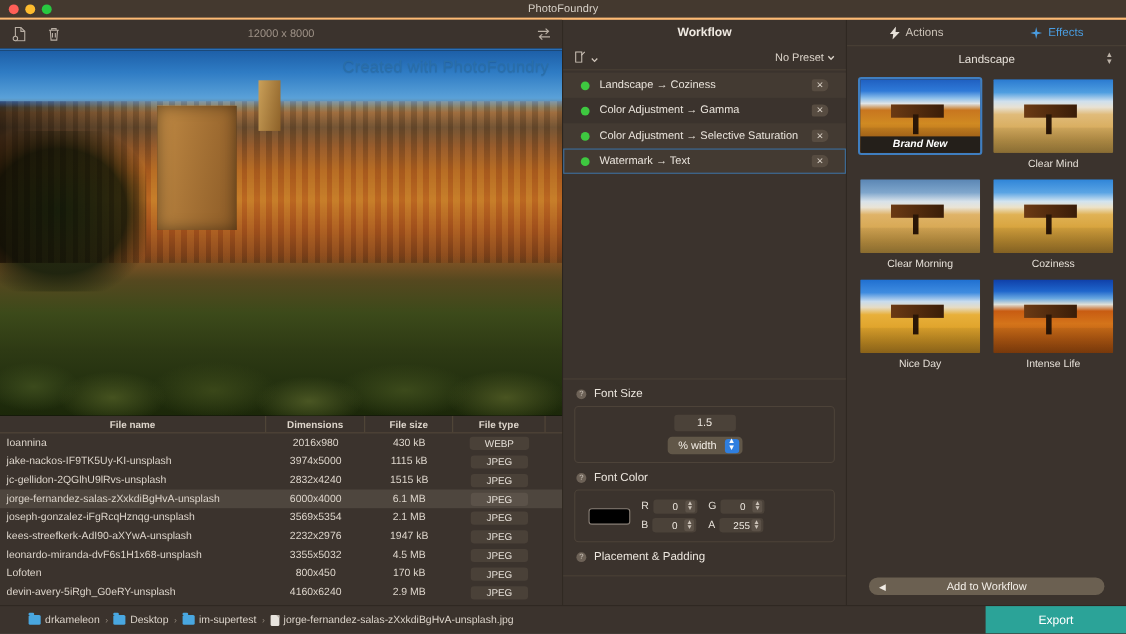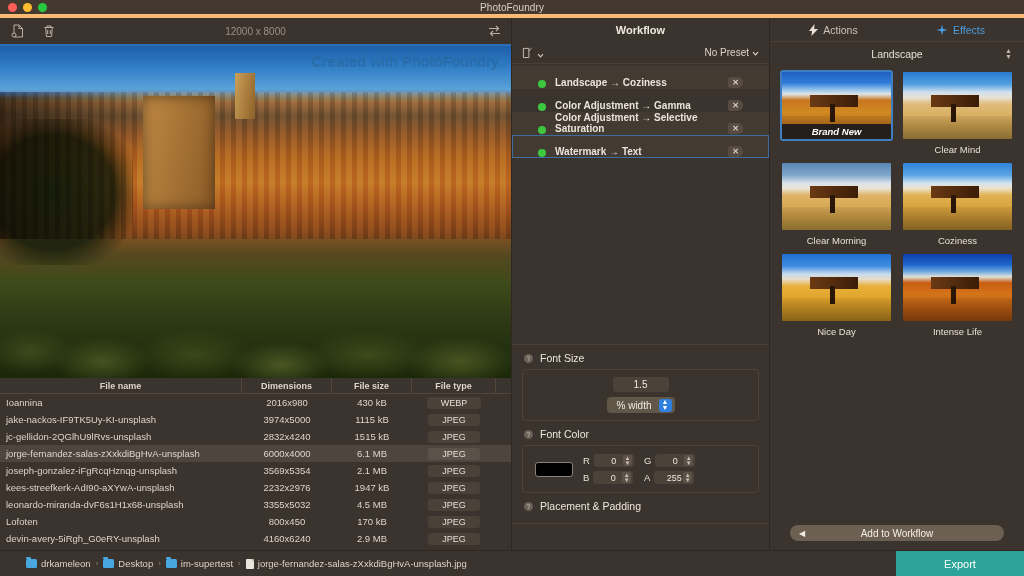--- a/index.html
+++ b/index.html
@@ -11,21 +11,21 @@
   }
   .app{
     position:relative;width:1024px;height:576px;
     background:#3b332d;display:flex;flex-direction:column;
   }
 
   
   .titlebar{
     height:18px;background:#44392f;
     display:flex;align-items:center;position:relative;flex:0 0 18px;
-    border-bottom:4px solid #fdba74;
+    border-bottom:2px solid #fdba74;
   }
   .traffic{display:flex;gap:6px;padding-left:8px;align-items:center;}
   .dot{width:9px;height:9px;border-radius:50%;}
   .dot.red{background:#ff5f57;}
   .dot.yellow{background:#febc2e;}
   .dot.green{background:#28c840;}
   .win-title{
     position:absolute;left:0;right:0;text-align:center;
     font-size:10px;color:#d9d2c9;font-weight:400;letter-spacing:.1px;
   }
@@ -145,22 +145,22 @@
     font-size:11px;font-weight:bold;color:#efe9e1;
   }
   .wf-toolbar{
     height:22px;flex:0 0 22px;display:flex;align-items:center;padding:0 10px;
     border-bottom:1px solid #4a4036;
   }
   .wf-new{display:flex;align-items:center;gap:4px;color:#cfc5ba;}
   .wf-preset{margin-left:auto;font-size:10px;color:#ded6cc;display:flex;align-items:center;gap:3px;}
   .wf-list{flex:0 0 145px;padding-top:2px;}
   .wf-item{
-    height:23px;display:flex;align-items:flex-end;padding:0 25px;gap:9px;
-    font-size:10px;color:#eae4dc;border:1px solid transparent;font-weight:bold;
+    height:23px;display:flex;align-items:center;padding:0 15px;gap:9px;
+    font-size:10px;color:#eae4dc;border:1px solid transparent;
   }
   .wf-item.alt{background:#433a32;}
   .wf-item.selected{border:1px solid #3c6f9e;background:#433a32;}
   .wf-dot{width:8px;height:8px;border-radius:50%;background:#3ec840;flex:0 0 8px;}
   .wf-label{flex:1;}
   .wf-del{
     width:15px;height:11px;border-radius:2px 5px 5px 2px;background:#574c41;
     display:flex;align-items:center;justify-content:center;
     color:#d6cdc3;font-size:8px;
   }

